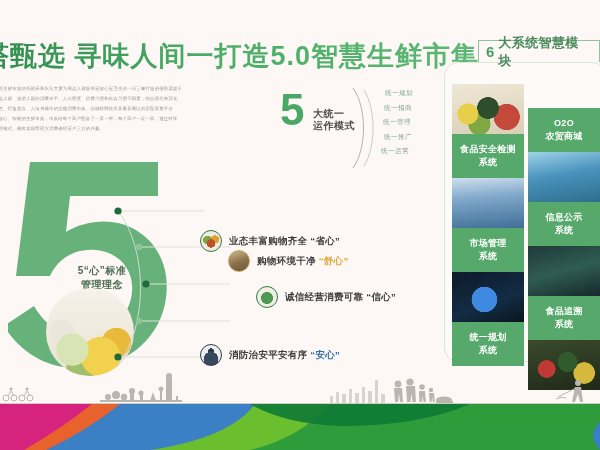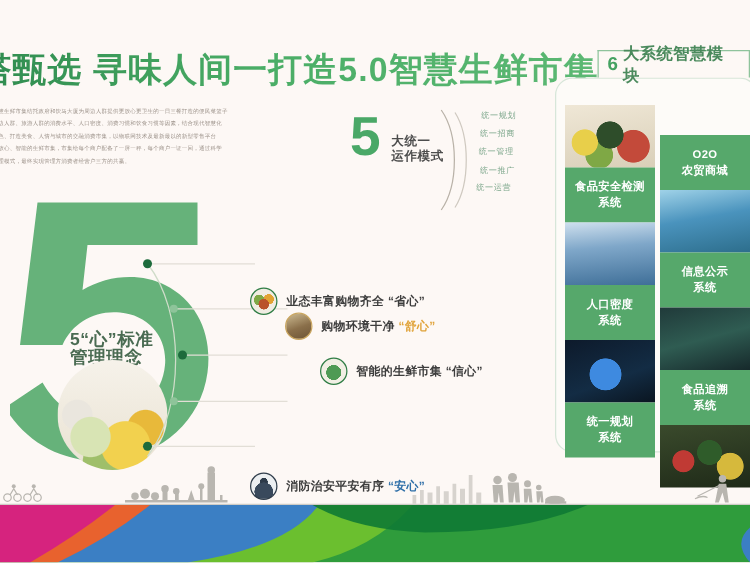--- a/index.html
+++ b/index.html
@@ -48,21 +48,21 @@
   }
   .modes-list div:nth-child(1){margin-left:4px;}
   .modes-list div:nth-child(2){margin-left:2px;}
   .modes-list div:nth-child(4){margin-left:2px;}
   .modes-list div:nth-child(5){margin-left:-4px;}
 
   
   .big5-wrap{position:absolute;left:8px;top:160px;width:210px;height:215px;}
   .big5-txt{
     position:absolute;left:48px;top:104px;width:92px;
-    text-align:left;font-size:14px;font-weight:bold;
+    text-align:center;font-size:10px;font-weight:bold;
     color:#4a6b52;line-height:14px;letter-spacing:.5px;
   }
   .big5-photo{
     position:absolute;left:38px;top:128px;width:88px;height:88px;
     border-radius:50%;overflow:hidden;
     background:
       radial-gradient(circle at 30% 70%, #d8e4b4 0 18%, transparent 19%),
       radial-gradient(circle at 62% 78%, #f2d14e 0 22%, transparent 23%),
       radial-gradient(circle at 80% 62%, #e8b93a 0 16%, transparent 17%),
       radial-gradient(circle at 18% 50%, #eae6de 0 14%, transparent 15%),
@@ -86,21 +86,21 @@
   .b-txt{
     margin-left:7px;font-size:9.5px;font-weight:bold;
     color:#3d3d3d;white-space:nowrap;letter-spacing:.3px;
   }
   .b-key{font-weight:bold;}
 
   .bullet.i0{left:0px;top:2px;margin-top:16px;}
   .bullet.i1{left:28px;top:38px;justify-content:flex-end;}
   .bullet.i2{left:56px;top:74px;}
   .bullet.i3{left:28px;top:110px;}
-  .bullet.i4{left:0px;top:132px;margin-top:34px;}
+  .bullet.i4{left:0px;top:132px;}
 
   .bullet.i0 .b-ico{background:radial-gradient(circle at 50% 62%,#b9532c 0 26%,transparent 27%),radial-gradient(circle at 32% 45%,#7fa845 0 24%,transparent 25%),radial-gradient(circle at 70% 42%,#e2a232 0 22%,transparent 23%),#f0ece2;}
   .bullet.i1 .b-ico{border-color:#c9a55f;background:linear-gradient(160deg,#cdbb92 0%,#8a6f4a 55%,#6d5536 100%);}
   .bullet.i2 .b-ico{border-color:#2f7d45;background:radial-gradient(circle at 50% 55%,#4e9a54 0 40%,transparent 41%),#f1efe4;}
   .bullet.i3 .b-ico{border-color:#5fae6a;background:radial-gradient(circle at 50% 52%,#2f6b36 0 34%,transparent 35%),#eaf3e3;}
   .bullet.i4 .b-ico{border-color:#2f3c4a;background:radial-gradient(circle at 50% 72%,#39495c 0 42%,transparent 43%),radial-gradient(circle at 50% 32%,#2d3a49 0 18%,transparent 19%),#eceff1;}
 
   
   .panel{
     position:absolute;left:444px;top:62px;width:162px;height:300px;
@@ -227,21 +227,21 @@
     <span class="b-txt"><span>业态丰富购物齐全 </span><span class="b-key" style="color:#3d3d3d">“省心”</span></span>
   </div>
 
   <div class="bullet i1">
     <span class="b-ico"></span>
     <span class="b-txt"><span>购物环境干净 </span><span class="b-key" style="color:#e0a33a">“舒心”</span></span>
   </div>
 
   <div class="bullet i2">
     <span class="b-ico"></span>
-    <span class="b-txt"><span>智能的生鲜市集 </span><span class="b-key" style="color:#3d3d3d">“信心”</span></span>
+    <span class="b-txt"><span>诚信经营消费可靠 </span><span class="b-key" style="color:#3d3d3d">“信心”</span></span>
   </div>
 
 
   <div class="bullet i4">
     <span class="b-ico"></span>
     <span class="b-txt"><span>消防治安平安有序 </span><span class="b-key" style="color:#2f6fa8">“安心”</span></span>
   </div>
 
 </div>
 
@@ -252,21 +252,21 @@
   <span class="t">大系统智慧模块</span>
 </div>
 
 <div class="grid">
 
   <div class="col left">
     <div class="cell img ph1"></div>
     <div class="cell lbl" style="white-space:pre-line">食品安全检测
 系统</div>
     <div class="cell img ph2"></div>
-    <div class="cell lbl" style="white-space:pre-line">人口密度
+    <div class="cell lbl" style="white-space:pre-line">市场管理
 系统</div>
     <div class="cell img ph3"></div>
     <div class="cell lbl" style="white-space:pre-line">统一规划
 系统</div>
   </div>
 
   <div class="col right">
     <div class="cell lbl" style="white-space:pre-line">O2O
 农贸商城</div>
     <div class="cell img ph4"></div>

